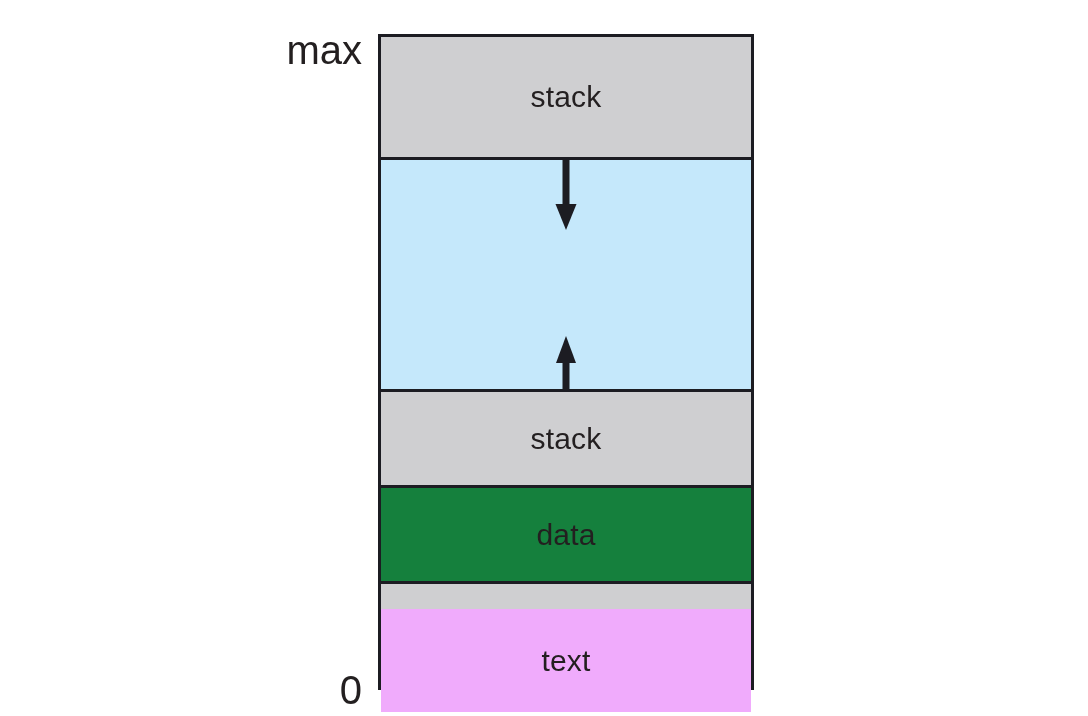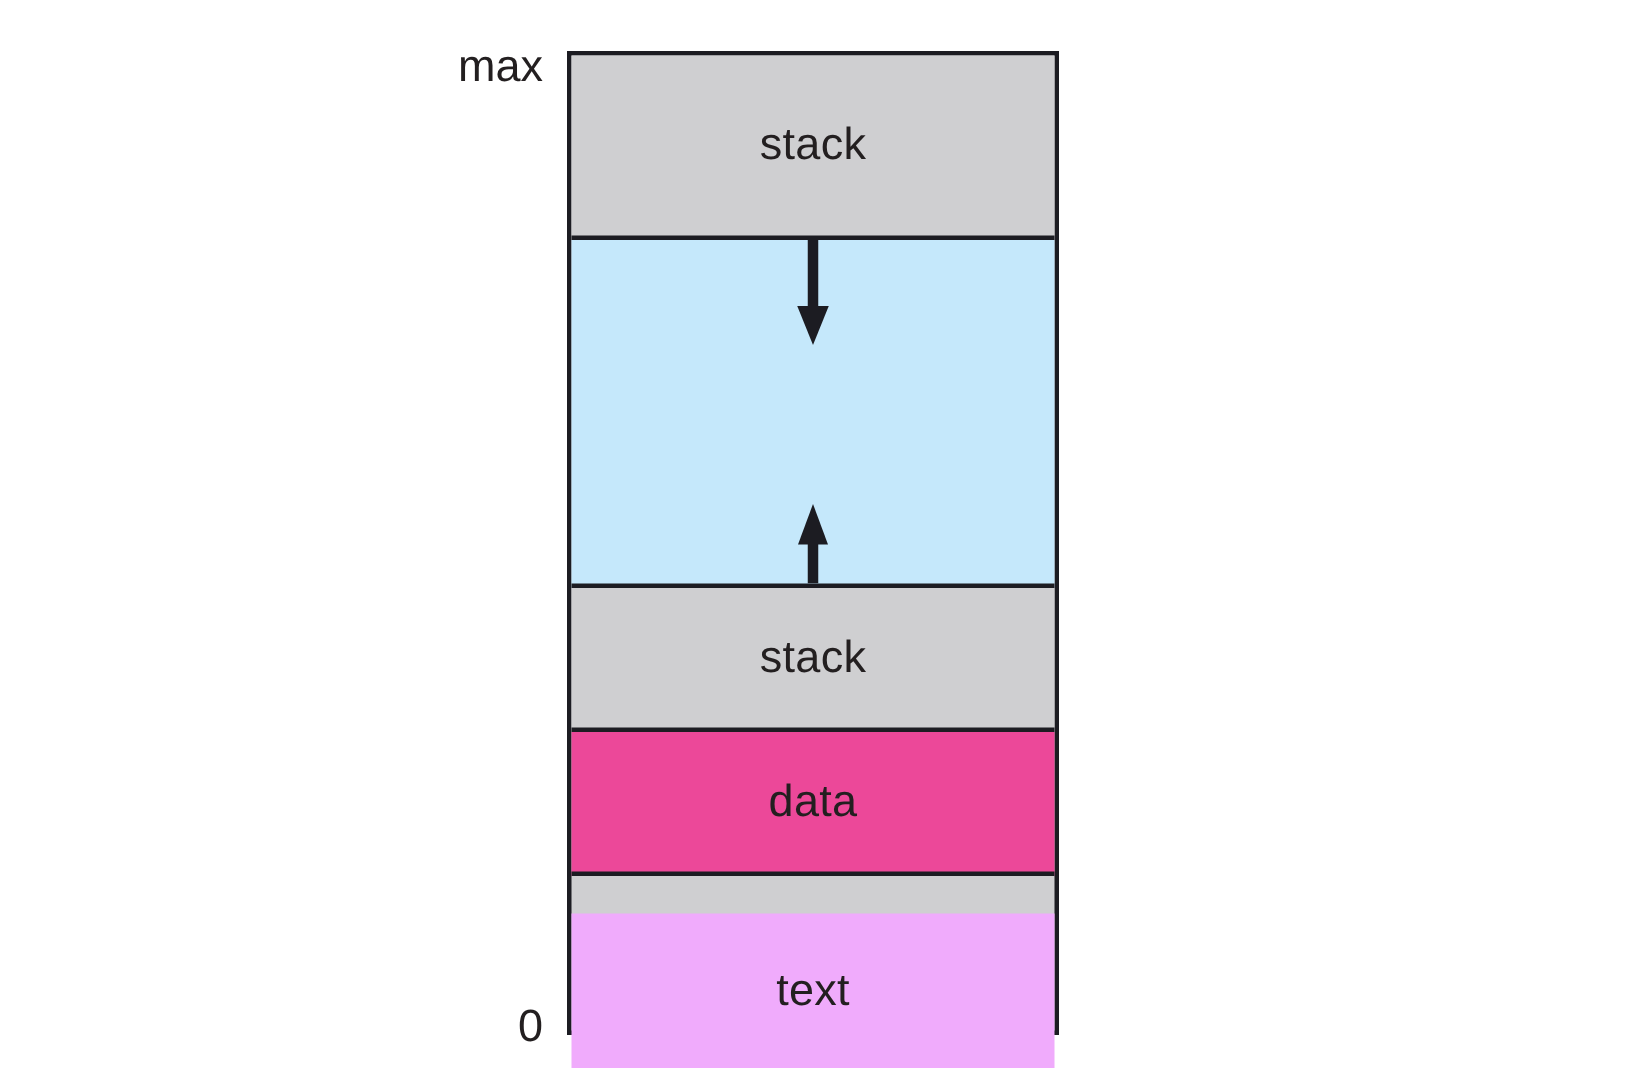--- a/index.html
+++ b/index.html
@@ -18,21 +18,21 @@
     position: relative;
     width: 1088px;
     height: 716px;
   }
 
   
   .memory-column {
     position: absolute;
     left: 378px;
     top: 34px;
-    width: 328px;
+    width: 376px;
     height: 656px;
     box-sizing: border-box;
     border: 3px solid #1c1c22;
     background: #cfcfd1;
   }
 
   .segment {
     position: absolute;
     left: 0;
     width: 100%;
@@ -64,21 +64,21 @@
   }
   .segment.heap {
     top: 355px;
     height: 96px;
     background: #cfcfd1;
     border-bottom: 3px solid #1c1c22;
   }
   .segment.data {
     top: 451px;
     height: 96px;
-    background: #ec4899;
+    background: #15803d;
     border-bottom: 3px solid #1c1c22;
   }
   .segment.text {
     top: 572px;
     height: 103px;
     background: #f0abfc;
   }
 
   
   .growth-arrow {
@@ -99,21 +99,21 @@
   }
   .growth-arrow svg {
     display: block;
     width: 100%;
     height: 100%;
   }
 
   
   .axis-label {
     position: absolute;
-    font-size: 30px;
+    font-size: 40px;
     line-height: 1;
     color: #231f20;
     text-align: right;
     user-select: none;
   }
   .axis-label.max-label {
     right: 726px;       
     top: 30px;
   }
   .axis-label.zero-label {

